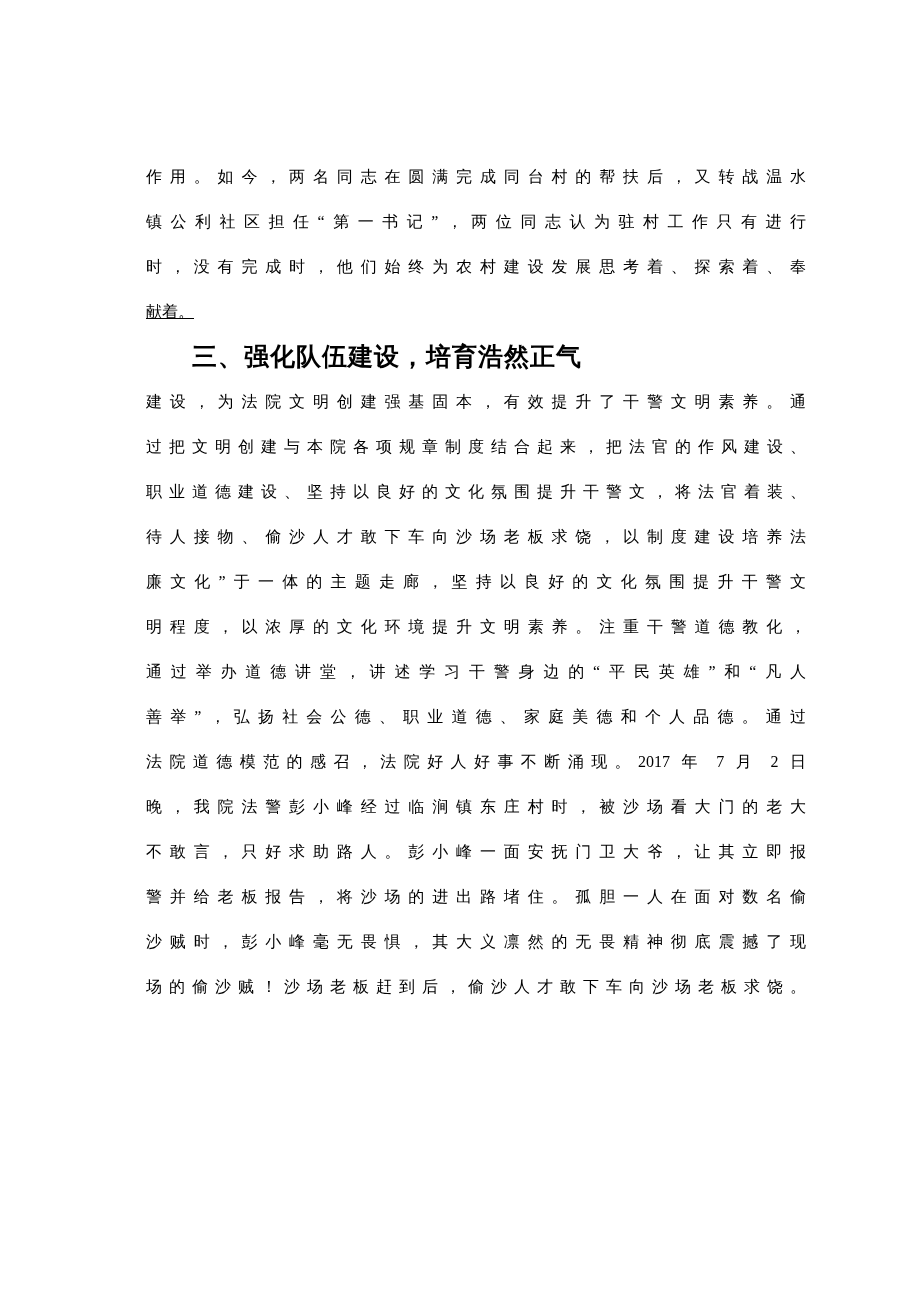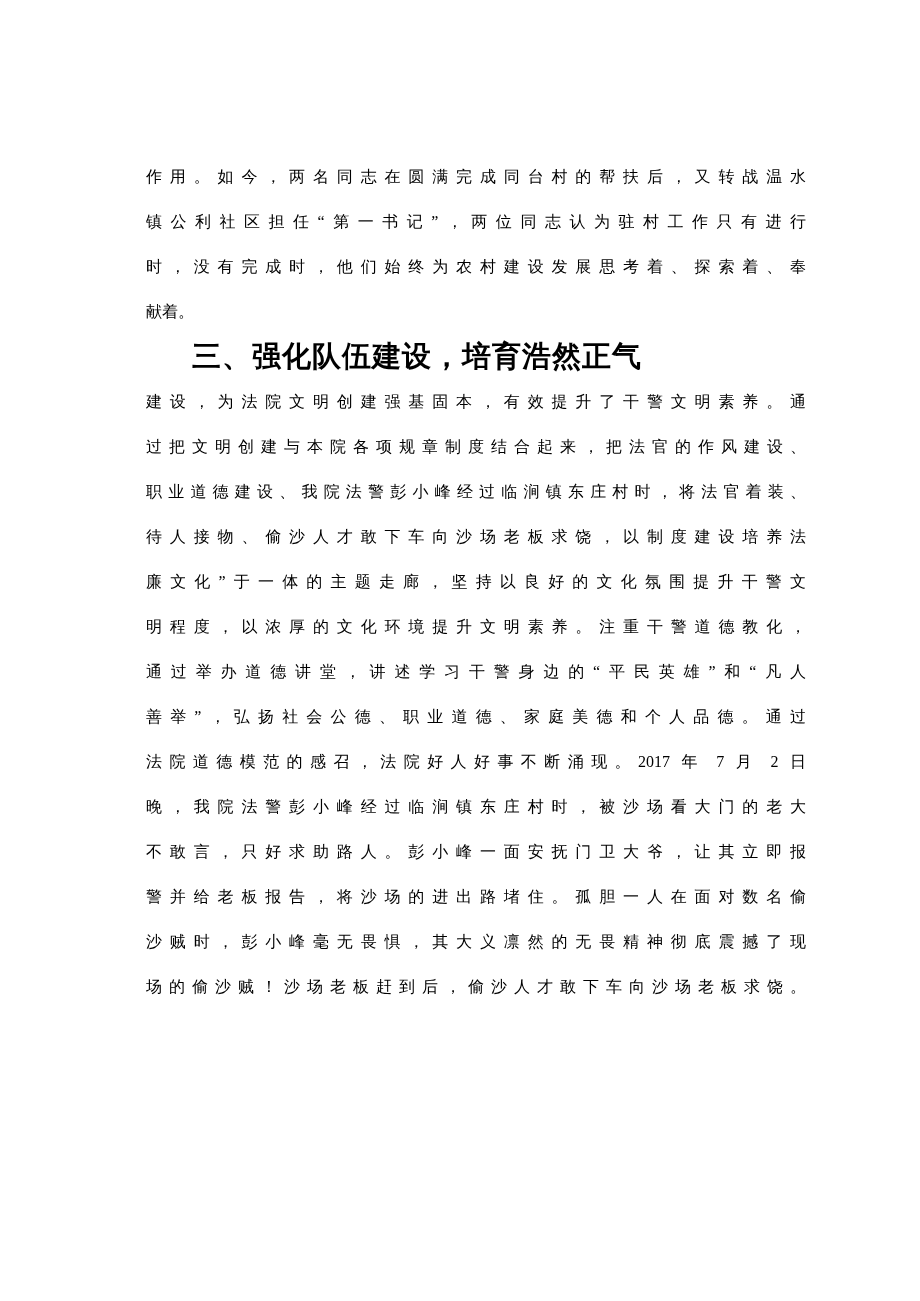--- a/index.html
+++ b/index.html
@@ -34,29 +34,30 @@
     color: #000000;
     text-align: justify;
     text-align-last: justify;
     -moz-text-align-last: justify;
     overflow: hidden;
     white-space: normal;
   }
   .line.par-end {
     text-align: right;
     text-align-last: left;
+    text-decoration: underline;
     -moz-text-align-last: left;
   }
   .line.indent-2 {
     text-indent: 44px;
   }
   .heading {
     font-family: "Liberation Sans", "DejaVu Sans", sans-serif;
     font-weight: 700;
-    font-size: 29px;
+    font-size: 25px;
     height: 45px;
     line-height: 45px;
     color: #000000;
     text-align: left;
     text-align-last: left;
     -moz-text-align-last: left;
     text-indent: 46px;
     letter-spacing: 1px;
     overflow: hidden;
   }
@@ -72,21 +73,21 @@
       <p class="line">镇公利社区担任“第一书记”，两位同志认为驻村工作只有进行</p>
       <p class="line">时，没有完成时，他们始终为农村建设发展思考着、探索着、奉</p>
       <p class="line par-end">献着。</p>
     </div>
 
     <h3 class="heading">三、强化队伍建设，培育浩然正气</h3>
 
     <div>
       <p class="line">建设，为法院文明创建强基固本，有效提升了干警文明素养。通</p>
       <p class="line">过把文明创建与本院各项规章制度结合起来，把法官的作风建设、</p>
-      <p class="line">职业道德建设、我院法警彭小峰经过临涧镇东庄村时，将法官着装、</p>
+      <p class="line">职业道德建设、坚持以良好的文化氛围提升干警文，将法官着装、</p>
       <p class="line">待人接物、偷沙人才敢下车向沙场老板求饶，以制度建设培养法</p>
       <p class="line">廉文化”于一体的主题走廊，坚持以良好的文化氛围提升干警文</p>
       <p class="line">明程度，以浓厚的文化环境提升文明素养。注重干警道德教化，</p>
       <p class="line">通过举办道德讲堂，讲述学习干警身边的“平民英雄”和“凡人</p>
       <p class="line">善举”，弘扬社会公德、职业道德、家庭美德和个人品德。通过</p>
       <p class="line">法院道德模范的感召，法院好人好事不断涌现。2017 年 7 月 2 日</p>
       <p class="line">晚，我院法警彭小峰经过临涧镇东庄村时，被沙场看大门的老大</p>
       <p class="line">不敢言，只好求助路人。彭小峰一面安抚门卫大爷，让其立即报</p>
       <p class="line">警并给老板报告，将沙场的进出路堵住。孤胆一人在面对数名偷</p>
       <p class="line">沙贼时，彭小峰毫无畏惧，其大义凛然的无畏精神彻底震撼了现</p>

